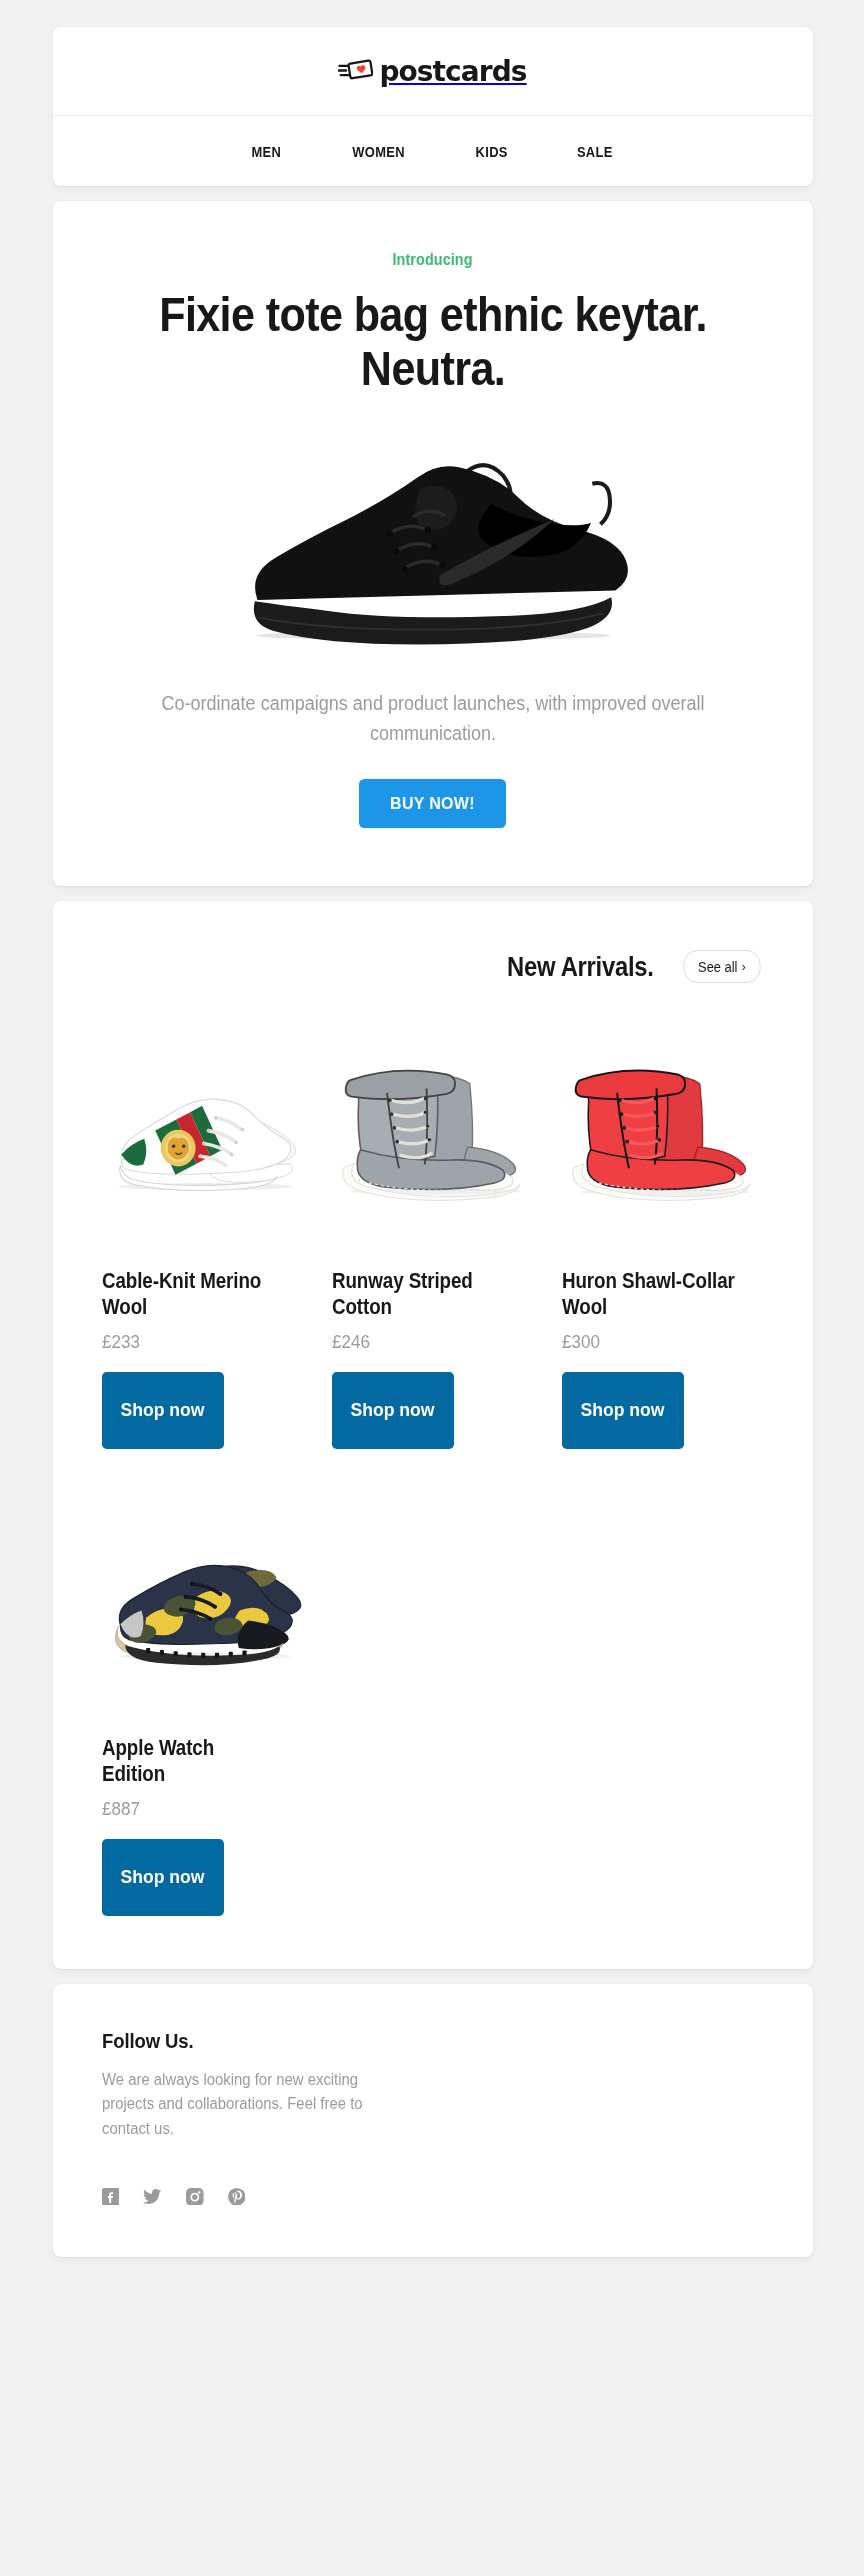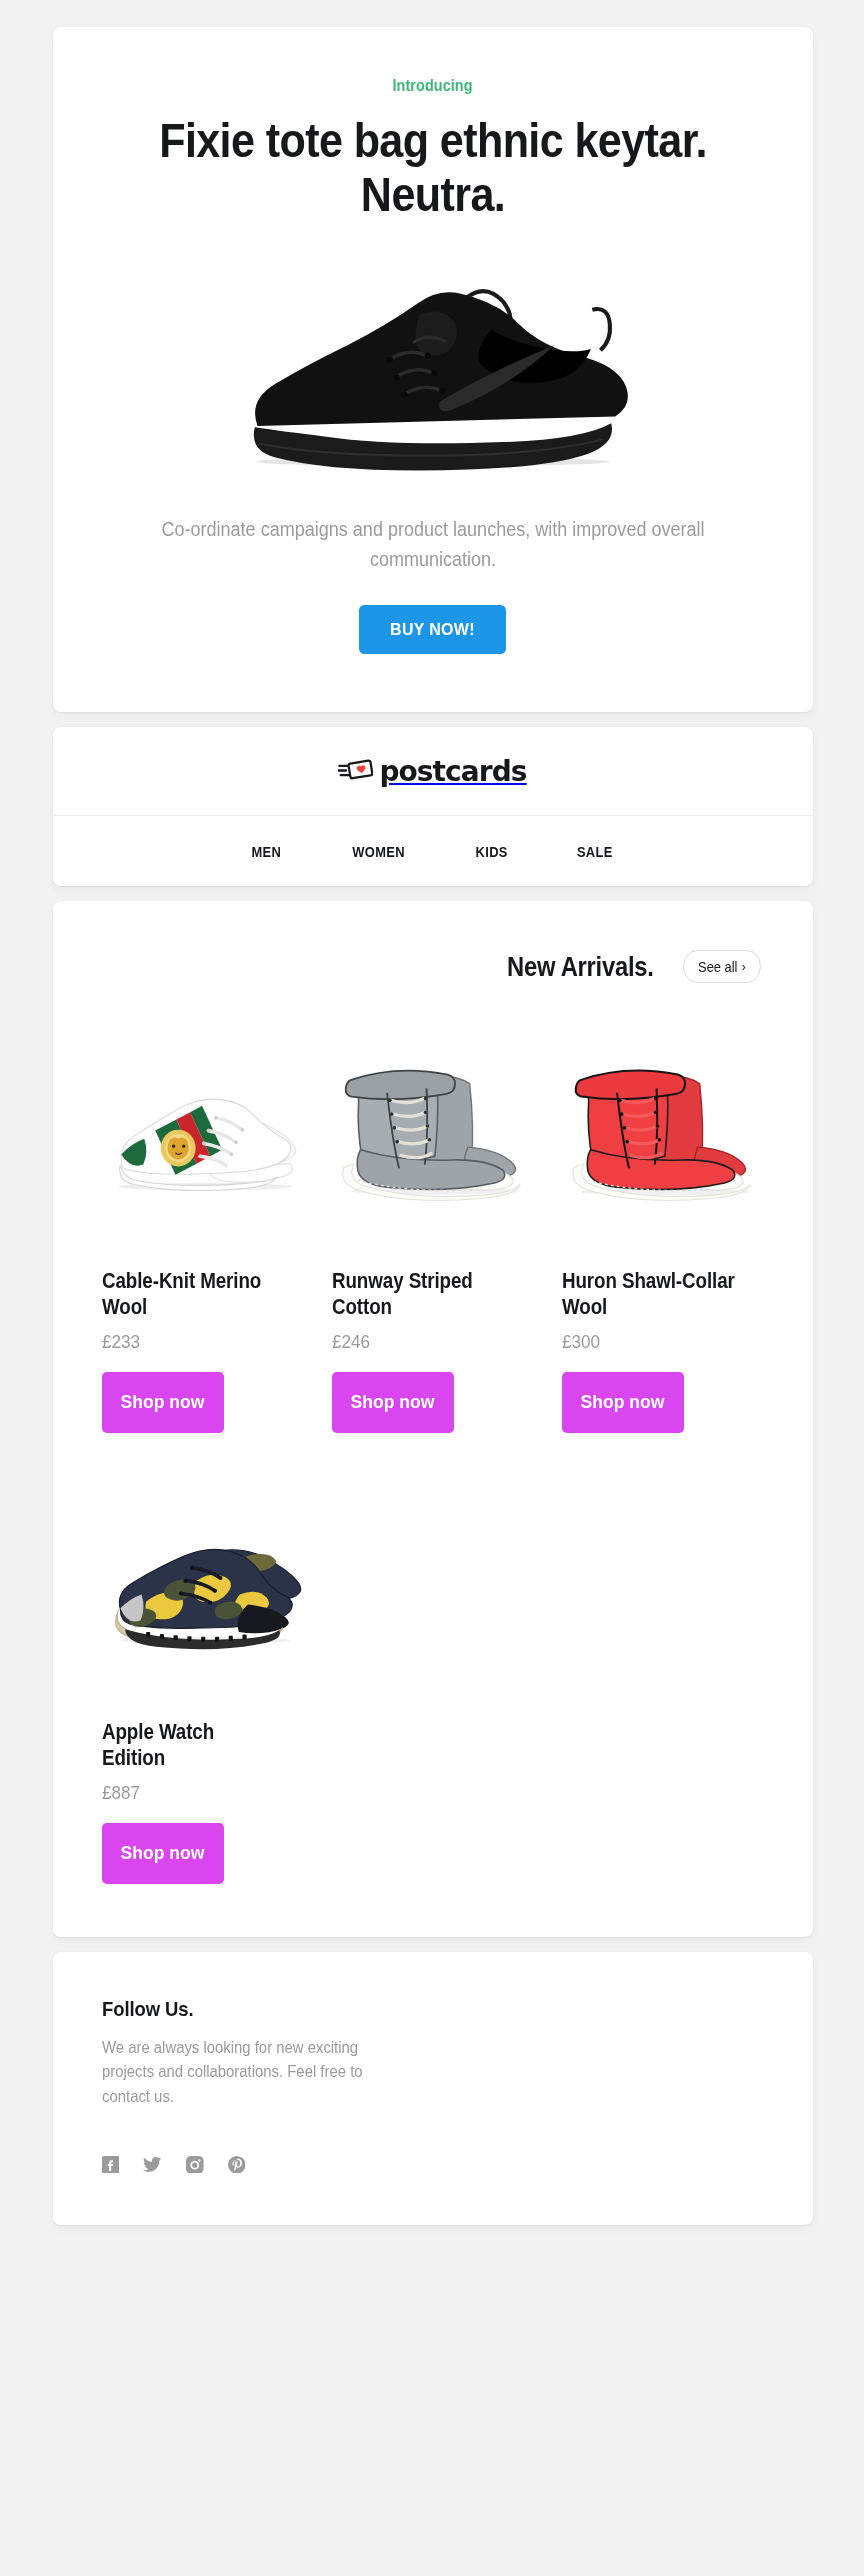--- a/index.html
+++ b/index.html
@@ -182,25 +182,25 @@
     margin-top: 10.8px;
     font-family: "Liberation Sans Narrow", "Liberation Sans", sans-serif;
     font-size: 19px;
     color: #9b9b9b;
     transform: scaleX(0.9);
     transform-origin: left center;
   }
   .btn-shop {
     display: inline-block;
     margin-top: 19px;
-    background: #d946ef;
+    background: #0369a1;
     color: #ffffff;
     border: none;
     border-radius: 4.7px;
-    padding: 20px 19px;
+    padding: 28px 19px;
     font-family: "Liberation Sans Narrow", "Liberation Sans", sans-serif;
     font-size: 17.6px;
     font-weight: 700;
     cursor: pointer;
   }
 
   
   .footer { padding: 45px 49px 50px 49px; }
   .footer-grid {
     display: grid;
@@ -252,70 +252,20 @@
     color: #1e96e8;
     text-decoration: none;
     transform: scaleX(0.92);
     transform-origin: left center;
   }
 </style>
 </head>
 <body>
 
 <div class="email-wrap">
-
-  <div class="card">
-    <div class="hero">
-
-      <div class="eyebrow">Introducing</div>
-
-      <h1 class="hero-title">Fixie tote bag ethnic keytar. Neutra.</h1>
-
-      <div class="hero-img-box">
-        <svg width="432" height="223" viewBox="0 0 640 330">
-
-          <ellipse cx="320" cy="303" rx="262" ry="7" fill="#cfcfcf" opacity="0.55"></ellipse>
-
-          <path d="M370 60 q28 -22 54 6 q14 18 10 36" fill="none" stroke="#1a1a1a" stroke-width="6"></path>
-          <path d="M556 78 q24 -6 26 22 q2 24 -14 38" fill="none" stroke="#1a1a1a" stroke-width="6"></path>
-
-          <path d="M60 250 q-14 -38 26 -62 q46 -28 108 -58 q56 -28 104 -62 q30 -22 62 -14 q54 12 86 44 q34 34 90 48 q58 14 70 46 q10 28 -16 44 z" fill="#111111"></path>
-
-          <path d="M406 108 q46 24 96 30 q34 4 52 -2 q-16 40 -62 48 q-58 10 -96 -20 q-22 -18 10 -56 z" fill="#000000"></path>
-
-          <path d="M300 86 q24 -12 44 2 q18 14 8 38 q-12 26 -42 18 q-26 -8 -10 -58 z" fill="#1c1c1c"></path>
-
-          <g stroke="#2b2b2b" stroke-width="5" fill="none" stroke-linecap="round">
-            <path d="M258 150 q28 -16 52 -4"></path>
-            <path d="M268 176 q28 -16 52 -4"></path>
-            <path d="M280 202 q28 -16 52 -4"></path>
-            <path d="M292 126 q22 -14 44 -2"></path>
-          </g>
-          <g fill="#0a0a0a">
-            <circle cx="256" cy="152" r="4.6"></circle>
-              <circle cx="266" cy="178" r="4.6"></circle>
-            <circle cx="278" cy="204" r="4.6"></circle>
-              <circle cx="312" cy="146" r="4.6"></circle>
-            <circle cx="322" cy="172" r="4.6"></circle>
-              <circle cx="334" cy="198" r="4.6"></circle>
-          </g>
-
-          <path d="M330 214 q74 -44 170 -84 q-66 62 -152 96 q-22 8 -18 -12 z" fill="#2a2a2a"></path>
-
-          <path d="M56 252 q-8 34 28 44 q74 20 214 20 q180 0 250 -24 q44 -16 36 -46 q-42 24 -160 28 q-166 6 -262 -8 q-66 -8 -106 -14 z" fill="#1b1b1b"></path>
-          <path d="M62 276 q86 18 250 18 q164 0 260 -24" fill="none" stroke="#2e2e2e" stroke-width="3"></path>
-        </svg>
-      </div>
-
-      <p class="hero-copy">Co-ordinate campaigns and product launches, with improved overall communication.</p>
-
-      <button class="btn-primary">BUY NOW!</button>
-
-    </div>
-  </div>
 
   <div class="card header-card">
 
     <div class="logo-bar">
       <a class="logo" href="#">
         <span class="logo-mark">
           <svg width="35" height="23" viewBox="0 0 52 34">
             <g transform="rotate(-9 30 17)">
               <rect x="17" y="5" width="33" height="22" rx="3" fill="#fff" stroke="#17181a" stroke-width="3.4"></rect>
               <path d="M33.2 11.4c-1.6-1.6-4.1-1.4-5.4.4-1.3-1.8-3.8-2-5.4-.4-1.7 1.7-1.3 4.3.4 5.9l5 4.6 5-4.6c1.7-1.6 2.1-4.2.4-5.9z" fill="#f44336" transform="translate(7,0)"></path>
@@ -331,20 +281,70 @@
       </a>
     </div>
 
     <nav class="nav">
       <a class="nav-item" href="#">MEN</a>
       <a class="nav-item" href="#">WOMEN</a>
       <a class="nav-item" href="#">KIDS</a>
       <a class="nav-item" href="#">SALE</a>
     </nav>
 
+  </div>
+
+  <div class="card">
+    <div class="hero">
+
+      <div class="eyebrow">Introducing</div>
+
+      <h1 class="hero-title">Fixie tote bag ethnic keytar. Neutra.</h1>
+
+      <div class="hero-img-box">
+        <svg width="432" height="223" viewBox="0 0 640 330">
+
+          <ellipse cx="320" cy="303" rx="262" ry="7" fill="#cfcfcf" opacity="0.55"></ellipse>
+
+          <path d="M370 60 q28 -22 54 6 q14 18 10 36" fill="none" stroke="#1a1a1a" stroke-width="6"></path>
+          <path d="M556 78 q24 -6 26 22 q2 24 -14 38" fill="none" stroke="#1a1a1a" stroke-width="6"></path>
+
+          <path d="M60 250 q-14 -38 26 -62 q46 -28 108 -58 q56 -28 104 -62 q30 -22 62 -14 q54 12 86 44 q34 34 90 48 q58 14 70 46 q10 28 -16 44 z" fill="#111111"></path>
+
+          <path d="M406 108 q46 24 96 30 q34 4 52 -2 q-16 40 -62 48 q-58 10 -96 -20 q-22 -18 10 -56 z" fill="#000000"></path>
+
+          <path d="M300 86 q24 -12 44 2 q18 14 8 38 q-12 26 -42 18 q-26 -8 -10 -58 z" fill="#1c1c1c"></path>
+
+          <g stroke="#2b2b2b" stroke-width="5" fill="none" stroke-linecap="round">
+            <path d="M258 150 q28 -16 52 -4"></path>
+            <path d="M268 176 q28 -16 52 -4"></path>
+            <path d="M280 202 q28 -16 52 -4"></path>
+            <path d="M292 126 q22 -14 44 -2"></path>
+          </g>
+          <g fill="#0a0a0a">
+            <circle cx="256" cy="152" r="4.6"></circle>
+              <circle cx="266" cy="178" r="4.6"></circle>
+            <circle cx="278" cy="204" r="4.6"></circle>
+              <circle cx="312" cy="146" r="4.6"></circle>
+            <circle cx="322" cy="172" r="4.6"></circle>
+              <circle cx="334" cy="198" r="4.6"></circle>
+          </g>
+
+          <path d="M330 214 q74 -44 170 -84 q-66 62 -152 96 q-22 8 -18 -12 z" fill="#2a2a2a"></path>
+
+          <path d="M56 252 q-8 34 28 44 q74 20 214 20 q180 0 250 -24 q44 -16 36 -46 q-42 24 -160 28 q-166 6 -262 -8 q-66 -8 -106 -14 z" fill="#1b1b1b"></path>
+          <path d="M62 276 q86 18 250 18 q164 0 260 -24" fill="none" stroke="#2e2e2e" stroke-width="3"></path>
+        </svg>
+      </div>
+
+      <p class="hero-copy">Co-ordinate campaigns and product launches, with improved overall communication.</p>
+
+      <button class="btn-primary">BUY NOW!</button>
+
+    </div>
   </div>
 
   <div class="card">
     <div class="arrivals">
 
       <div class="arrivals-head">
         <h2 class="arrivals-title">New Arrivals.</h2>
         <button class="see-all">
           <span>See all</span>
           <span class="chev">›</span>

